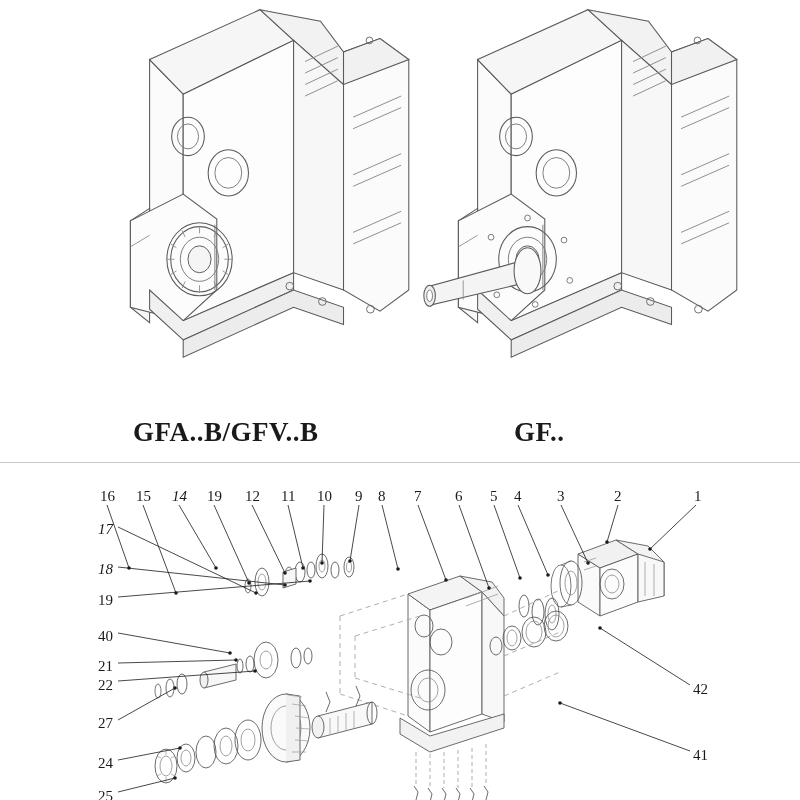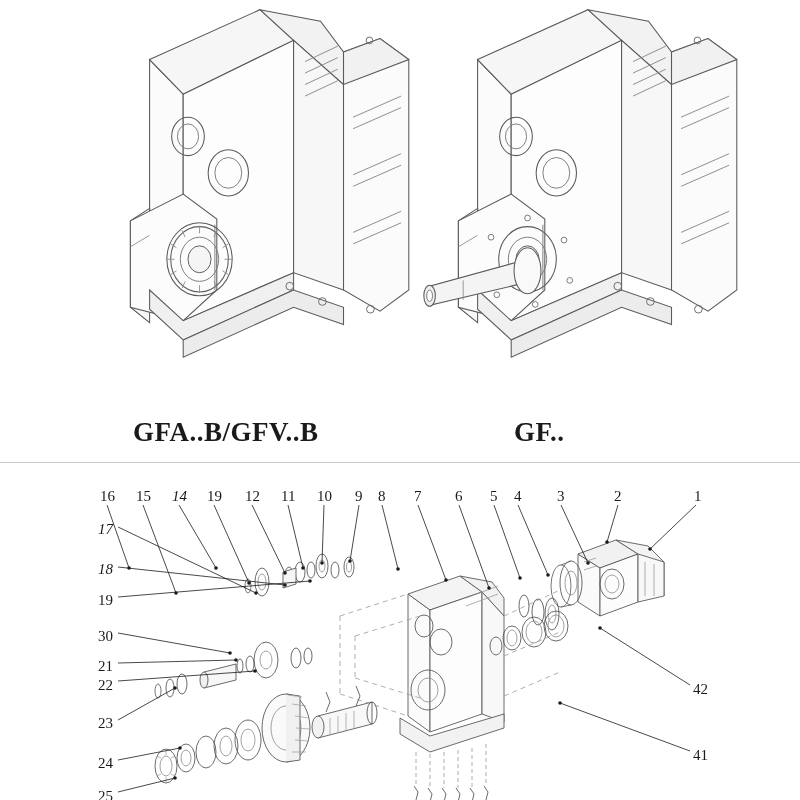--- a/index.html
+++ b/index.html
@@ -416,24 +416,24 @@
         <div class="callout-num" style="left: 414px; top: 22px;">7</div>
         <div class="callout-num" style="left: 455px; top: 22px;">6</div>
         <div class="callout-num" style="left: 490px; top: 22px;">5</div>
         <div class="callout-num" style="left: 514px; top: 22px;">4</div>
         <div class="callout-num" style="left: 557px; top: 22px;">3</div>
         <div class="callout-num" style="left: 614px; top: 22px;">2</div>
         <div class="callout-num" style="left: 694px; top: 22px;">1</div>
         <div class="callout-num" style="left: 98px; top: 55px; font-style: italic;">17</div>
         <div class="callout-num" style="left: 98px; top: 95px; font-style: italic;">18</div>
         <div class="callout-num" style="left: 98px; top: 126px;">19</div>
-        <div class="callout-num" style="left: 98px; top: 162px;">30</div>
+        <div class="callout-num" style="left: 98px; top: 162px;">40</div>
         <div class="callout-num" style="left: 98px; top: 192px;">21</div>
         <div class="callout-num" style="left: 98px; top: 211px;">22</div>
-        <div class="callout-num" style="left: 98px; top: 249px;">23</div>
+        <div class="callout-num" style="left: 98px; top: 249px;">27</div>
         <div class="callout-num" style="left: 98px; top: 289px;">24</div>
         <div class="callout-num" style="left: 98px; top: 322px;">25</div>
         <div class="callout-num" style="left: 693px; top: 215px;">42</div>
         <div class="callout-num" style="left: 693px; top: 281px;">41</div>
       </div>
   </div>
 
 </div>
 
 </body></html>

